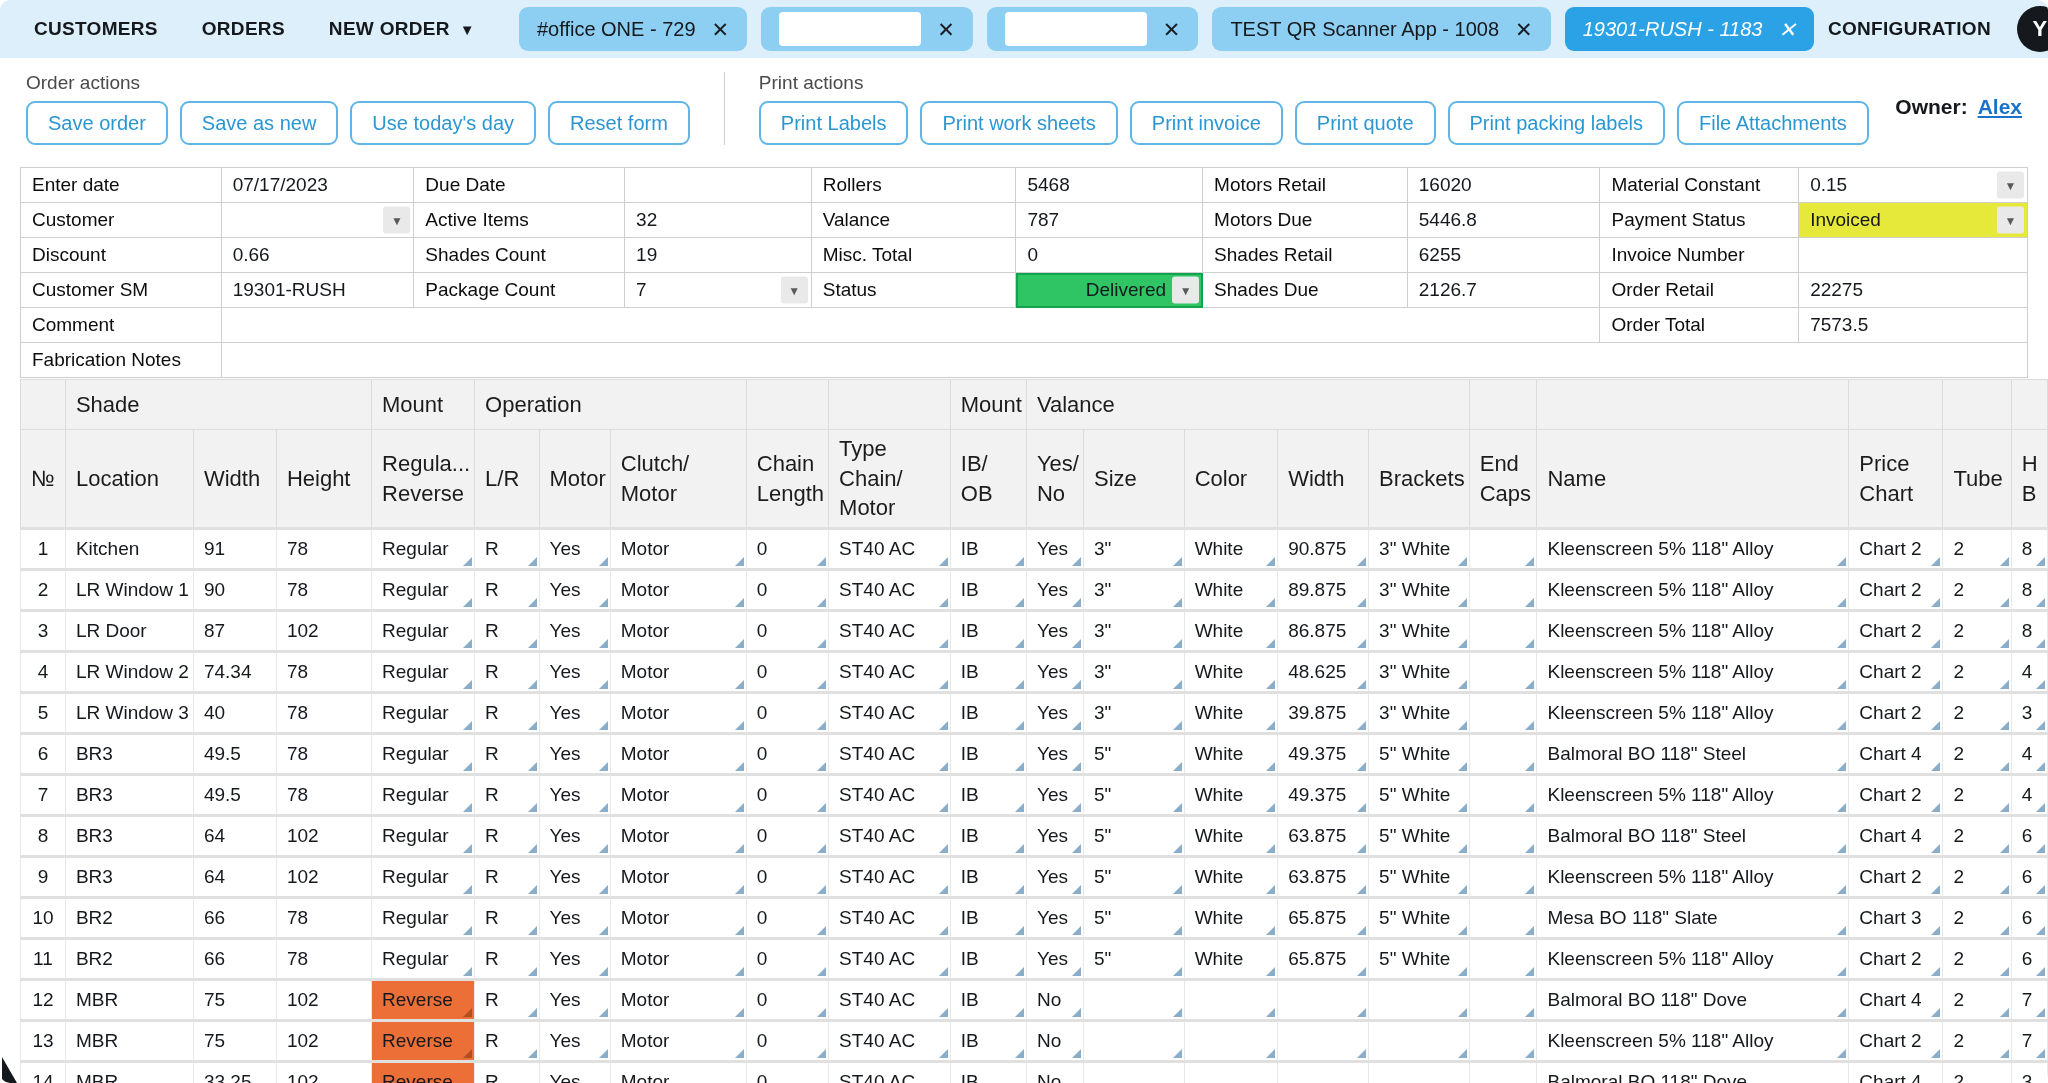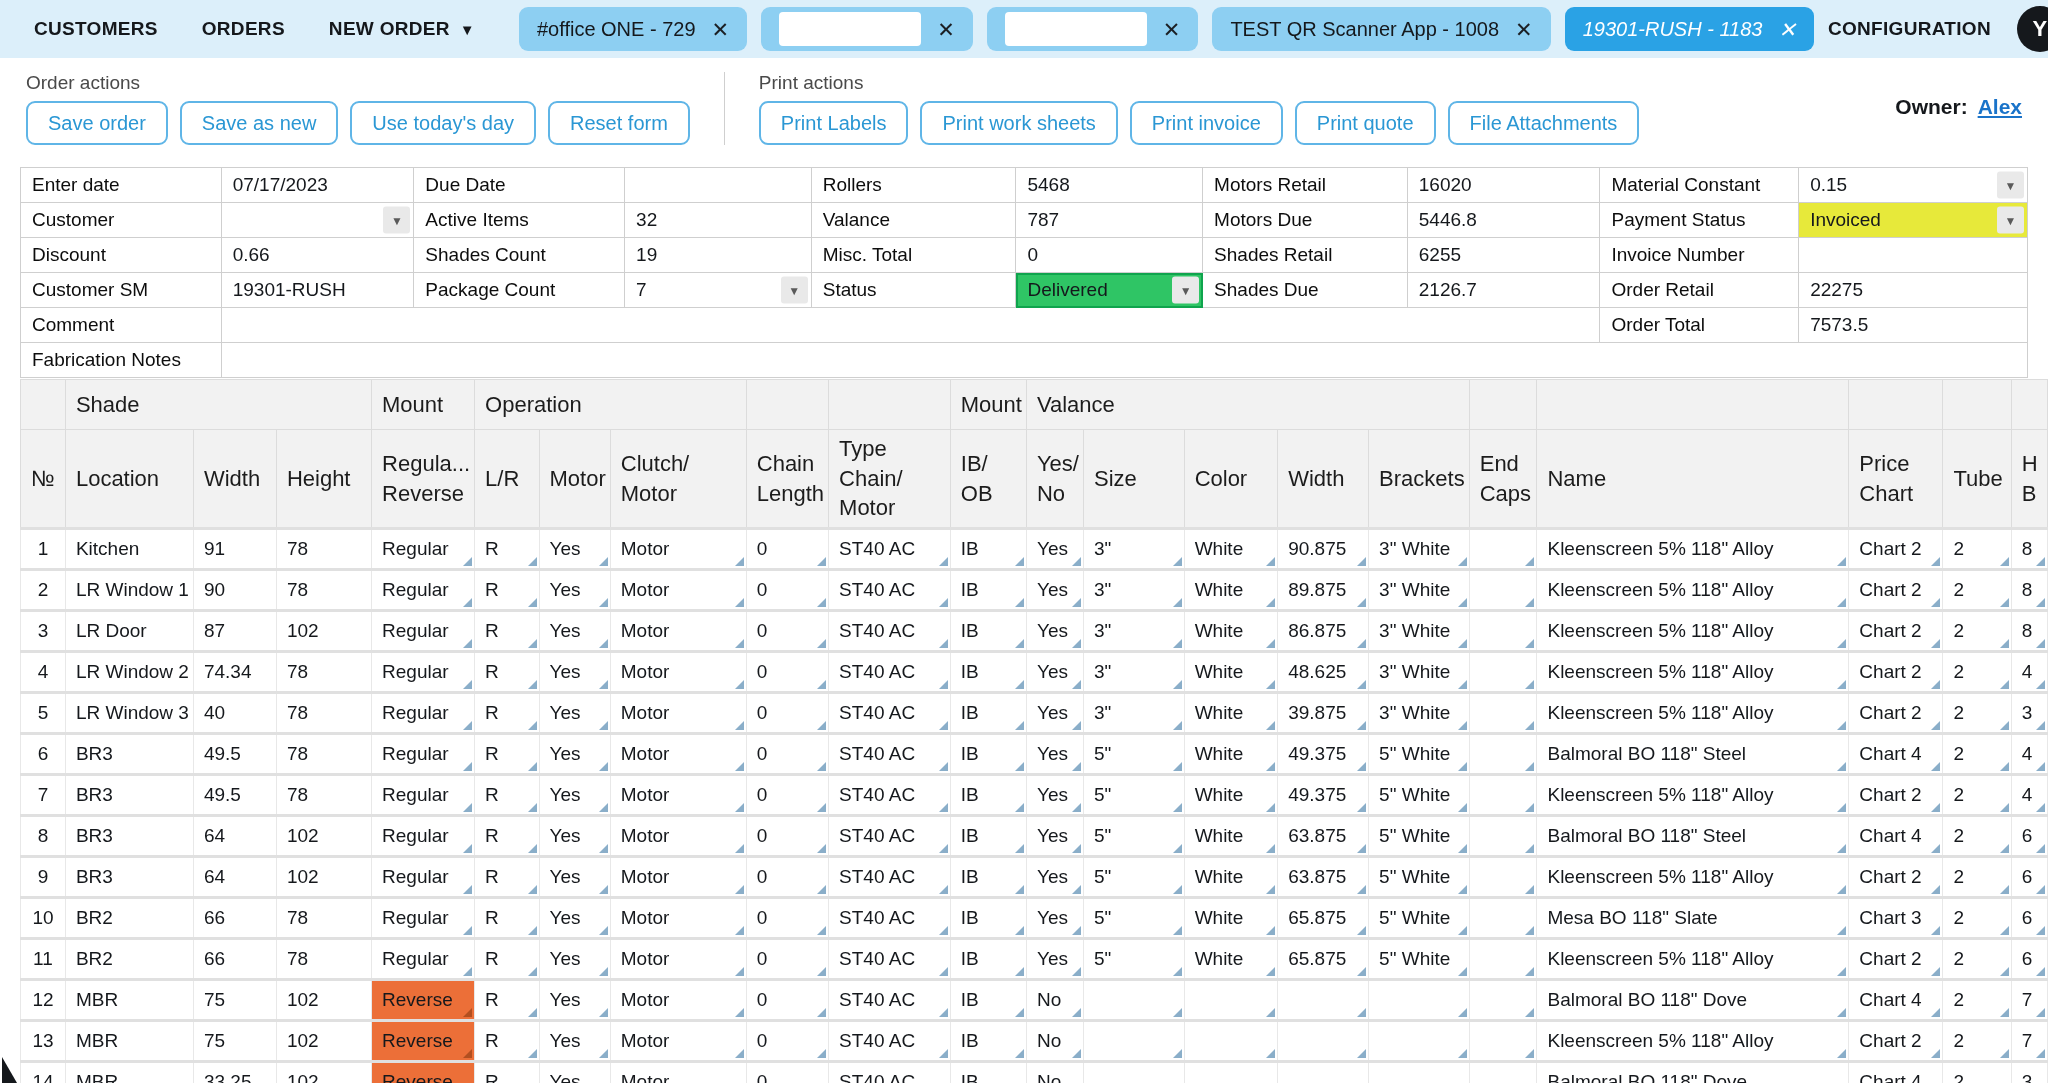--- a/index.html
+++ b/index.html
@@ -1,18 +1,18 @@
 <!DOCTYPE html>
 <html><head>
 <meta charset="utf-8">
 <style>
   * { box-sizing: border-box; margin: 0; padding: 0; }
   html,body { background:#fff; }
   body { font-family: "Liberation Sans", sans-serif; color:#15181c; }
-  .screen { position:relative; width:2048px; height:1083px; overflow:hidden; background:#fff; }
+  .screen { position:relative; width:2048px; height:1083px; overflow:hidden; background:#fff;border-radius:10px; }
 
   
   .navbar { display:flex; align-items:center; height:58px; background:#dceffa; padding:0 30px 0 34px; gap:14px; }
   .nav-menu { display:flex; align-items:center; gap:44px; margin-right:30px; }
   .nav-item { font-size:19px; font-weight:600; letter-spacing:.3px; cursor:pointer; white-space:nowrap; }
   .nav-item .caret { font-size:15px; margin-left:10px; }
   .tabs { display:flex; align-items:center; gap:14px; }
   .tab { display:flex; align-items:center; gap:16px; height:44px; padding:0 18px; border-radius:9px;
          background:#8dcff2; font-size:20px; font-weight:500; cursor:pointer; white-space:nowrap; }
   .tab .x { font-size:21px; font-weight:500; color:#1b1f24; cursor:pointer; line-height:1; }
@@ -40,21 +40,21 @@
   .form-grid { width:2008px; margin:0 20px; border-collapse:collapse; table-layout:fixed; }
   .form-grid td { border:1px solid #cfcfcf; height:35px; font-size:19px; padding:0 4px 0 11px;
                   vertical-align:middle; position:relative; white-space:nowrap; overflow:hidden; background:#fff; }
   .form-grid td.flabel { color:#0d0d0d; }
   .form-grid td.fvalue { cursor:text;margin-top:41px; }
   .form-grid td.fselect { cursor:pointer; padding-right:36px; }
   .sel-btn { position:absolute; right:3px; top:50%; transform:translateY(-50%); width:27px; height:27px;
              background:#e9e9e9; border-radius:3px; display:flex; align-items:center; justify-content:center;
              color:#5a5a5a; font-size:12px; cursor:pointer; }
   td.hl-yellow { background:#e7e93a !important; }
-  td.hl-green  { background:#2fc565 !important; outline:2px solid #0fa44d; outline-offset:-2px; }
+  td.hl-green  { background:#2fc565 !important; outline:2px solid #0fa44d; outline-offset:-2px;text-align:right; }
 
   
   .data-grid { margin:1px 0 0 20px; border-collapse:collapse; table-layout:fixed; }
   .data-grid th { background:#f2f2f2; border:1px solid #dcdcdc; font-weight:400; font-size:22px; color:#1c1c1c;
                   text-align:left; padding:4px 4px 4px 10px; vertical-align:middle; white-space:pre-line; }
   .data-grid thead tr.grp th { height:50px; }
   .data-grid thead tr.cols th { height:62px; line-height:1.35; }
   .data-grid td { background:#fff; border-left:1px solid #e8e8e8; border-right:1px solid #e8e8e8;
                   border-top:3px solid #e0e0e0; border-bottom:1px solid #e8e8e8;
                   height:41px; font-size:19px; padding:0 4px 0 10px; vertical-align:middle;
@@ -118,20 +118,21 @@
         </div>
     </div>
     <div class="v-divider"></div>
     <div class="action-group">
       <span class="group-label">Print actions</span>
       <div class="btn-row" id="print-btns">
           <button class="btn">Print Labels</button>
           <button class="btn">Print work sheets</button>
           <button class="btn">Print invoice</button>
           <button class="btn">Print quote</button>
+          <button class="btn">Print packing labels</button>
           <button class="btn">File Attachments</button>
         </div>
     </div>
     <div class="owner">
       <span>Owner:</span><a>Alex</a>
     </div>
   </section>
 
   <table class="form-grid">
     <colgroup>

